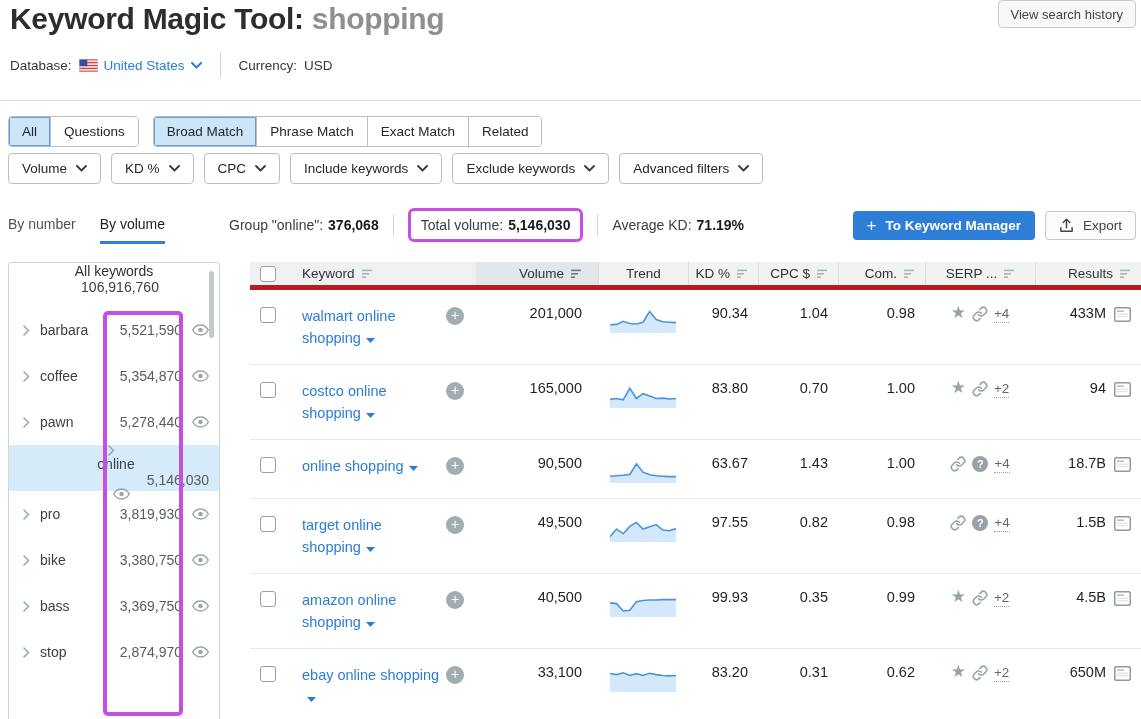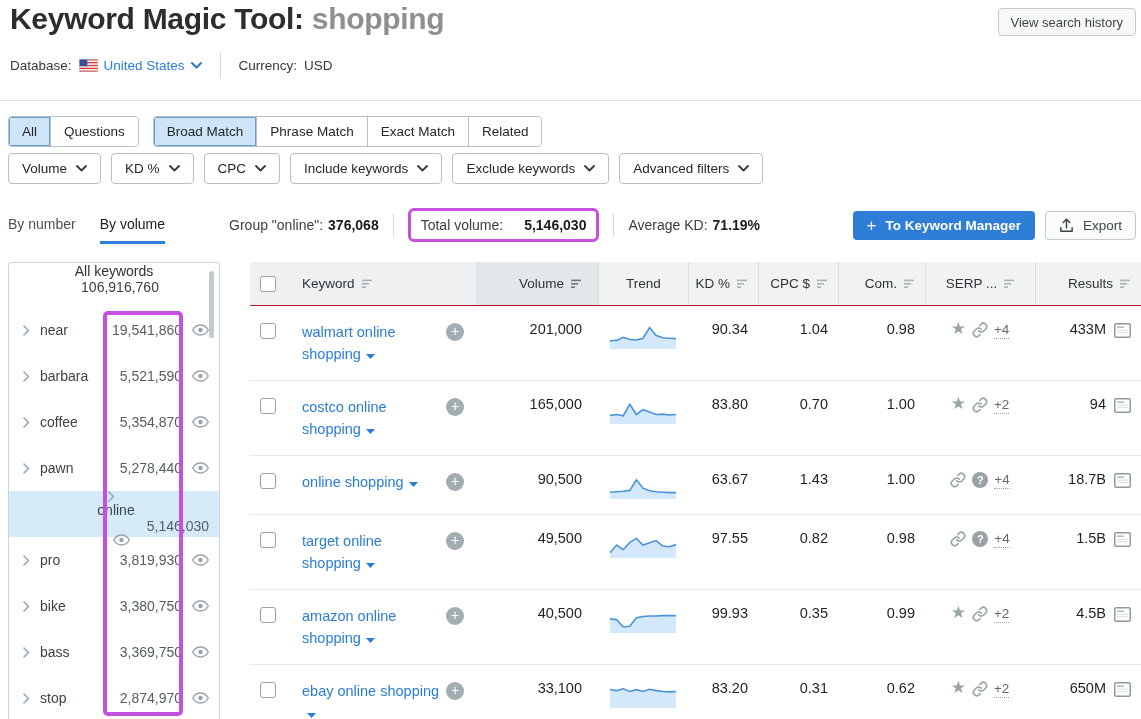--- a/index.html
+++ b/index.html
@@ -5,21 +5,21 @@
   * { box-sizing: border-box; margin: 0; padding: 0; }
   html,body { background:#fff; }
   .page {
     position: relative; width: 1141px; height: 719px; overflow: hidden;
     background: #fff; font-family: "Liberation Sans", sans-serif; color: #1f2326;
   }
   
   .page-title { position:absolute; left:10px; top:2px; font-size:30px; font-weight:bold; color:#2d2d2d; letter-spacing:-0.3px; }
   .page-title .query { color:#8f8f8f; font-weight:bold; }
   .view-history-btn {
-    position:absolute; right:5px; top:8px; height:28px; padding:0 12px;
+    position:absolute; right:5px; top:0; height:28px; padding:0 12px;
     border:1px solid #c6cbce; border-radius:4px; background:#f7f8f8; color:#3e464b;
     font-size:13px; display:flex; align-items:center; cursor:pointer;
   }
   .db-row { position:absolute; left:10px; top:52px; display:flex; align-items:center; font-size:13.5px; color:#33383c; }
   .db-row .lbl { margin-right:7px; }
   .db-link { display:flex; align-items:center; gap:6px; color:#2b7cd6; cursor:pointer; }
   .v-sep { width:1px; height:26px; background:#d3d7d9; margin:0 18px; }
   .top-divider { position:absolute; left:0; top:100px; width:100%; height:1px; background:#dcdfe0; }
 
   
@@ -35,21 +35,21 @@
 
   
   .toolbar { position:absolute; left:8px; top:206px; right:5px; display:flex; align-items:center; }
   .sort-tabs { display:flex; gap:24px; margin-right:64px; }
   .sort-tab { font-size:14px; color:#4a5257; padding:10px 0 9px; cursor:pointer; border-bottom:3px solid transparent; }
   .sort-tab.selected { color:#1b1e20; border-bottom-color:#2e7fd9; }
   .stats { display:flex; align-items:center; font-size:14px; color:#3a4045; }
   .stats .stat { display:flex; gap:5px; align-items:center; white-space:nowrap; }
   .stats .val { font-weight:bold; color:#191c1e; }
   .stat-sep { width:1px; height:22px; background:#d4d8da; margin:0 14px; }
-  .hl-box { display:flex; gap:21px; align-items:center; border:3px solid #c44fe0; border-radius:6px; padding:6px 10px; }
+  .hl-box { display:flex; gap:5px; align-items:center; border:3px solid #c44fe0; border-radius:6px; padding:6px 10px; }
   .toolbar-actions { margin-left:auto; display:flex; gap:10px; align-items:center; }
   .tkm-btn { display:flex; align-items:center; gap:9px; height:29px; padding:0 14px; background:#2e7ed7; color:#fff; border:none; border-radius:4px; font-size:13.5px; font-weight:bold; cursor:pointer; }
   .tkm-btn .plus { font-size:17px; font-weight:normal; line-height:1; }
   .export-btn { display:flex; align-items:center; gap:9px; height:29px; padding:0 13px; background:#fafbfb; color:#3e464b; border:1px solid #c3c8cb; border-radius:4px; font-size:13.5px; cursor:pointer; }
 
   
   .sidebar { position:absolute; left:8px; top:262px; width:212px; height:462px; border:1px solid #cfd4d6; border-radius:3px; background:#fff; overflow:hidden; }
   .sb-head { display:flex; align-items:center; height:44px; padding:0 16px; font-size:14px; color:#2d3237;flex-direction:column; }
   .sb-head .count { color:#404040; margin-left:12px; }
   .sb-row { display:flex; align-items:center; height:46px; padding:0 10px 0 14px; font-size:14px; cursor:pointer; }
@@ -59,21 +59,21 @@
   .sb-row .vol { margin-left:auto; color:#565d62; }
   .sb-row .eye { display:flex; margin-left:10px; }
   .sb-scroll-thumb { position:absolute; right:5px; top:8px; width:5px; height:67px; background:#c4c9cc; border-radius:3px; }
 
   
   .annotation { position:absolute; border:4px solid #c44fe0; border-radius:5px; pointer-events:none; z-index:9; }
   .ann-sidebar { left:103px; top:311px; width:80px; height:405px; }
 
   
   .kw-table { position:absolute; left:250px; top:262px; width:891px; font-size:14.5px; }
-  .thead { display:flex; height:44px; background:#f1f3f3; border-bottom:1px solid #b91c1c; font-size:13.5px; color:#2e3338; }
+  .thead { display:flex; height:28px; background:#f1f3f3; border-bottom:5px solid #b91c1c; font-size:13.5px; color:#2e3338; }
   .thead .hcell { display:flex; align-items:center; gap:7px; }
   .c-check { width:36px; justify-content:center; display:flex; align-items:flex-start; }
   .thead .c-check { align-items:center; background:#eef0f1; }
   .c-kw { width:190px; }
   .thead .c-kw { background:#eef0f1; padding-left:16px; }
   .c-vol { width:122px; justify-content:flex-end; padding-right:16px; }
   .thead .c-vol { background:#e3e7e9; }
   .c-trend { width:90px; justify-content:center; }
   .c-kd { width:70px; justify-content:flex-end; padding-right:10px; }
   .c-cpc { width:80px; justify-content:flex-end; padding-right:10px; }
@@ -244,35 +244,20 @@
       <span>All keywords</span>
       <span class="count">106,916,760</span>
     </div>
     <div>
         <div class="sb-row">
     <span class="chev">
             <svg width="7" height="11" viewBox="0 0 7 11" fill="none" stroke="#93a9bc" stroke-width="1.6" stroke-linecap="round" stroke-linejoin="round">
               <path d="M1 1l4.5 4.5L1 10"></path>
             </svg>
           </span>
-    <span class="name">near</span>
-    <span class="vol">19,541,860</span>
-    <span class="eye">
-            <svg width="17" height="12" viewBox="0 0 24 16">
-              <path d="M1 8s4-7 11-7 11 7 11 7-4 7-11 7S1 8 1 8z" fill="none" stroke="#9aa4a9" stroke-width="2"></path>
-              <circle cx="12" cy="8" r="3.2" fill="#9aa4a9"></circle>
-            </svg>
-          </span>
-  </div>
-        <div class="sb-row">
-    <span class="chev">
-            <svg width="7" height="11" viewBox="0 0 7 11" fill="none" stroke="#93a9bc" stroke-width="1.6" stroke-linecap="round" stroke-linejoin="round">
-              <path d="M1 1l4.5 4.5L1 10"></path>
-            </svg>
-          </span>
     <span class="name">barbara</span>
     <span class="vol">5,521,590</span>
     <span class="eye">
             <svg width="17" height="12" viewBox="0 0 24 16">
               <path d="M1 8s4-7 11-7 11 7 11 7-4 7-11 7S1 8 1 8z" fill="none" stroke="#9aa4a9" stroke-width="2"></path>
               <circle cx="12" cy="8" r="3.2" fill="#9aa4a9"></circle>
             </svg>
           </span>
   </div>
         <div class="sb-row">

